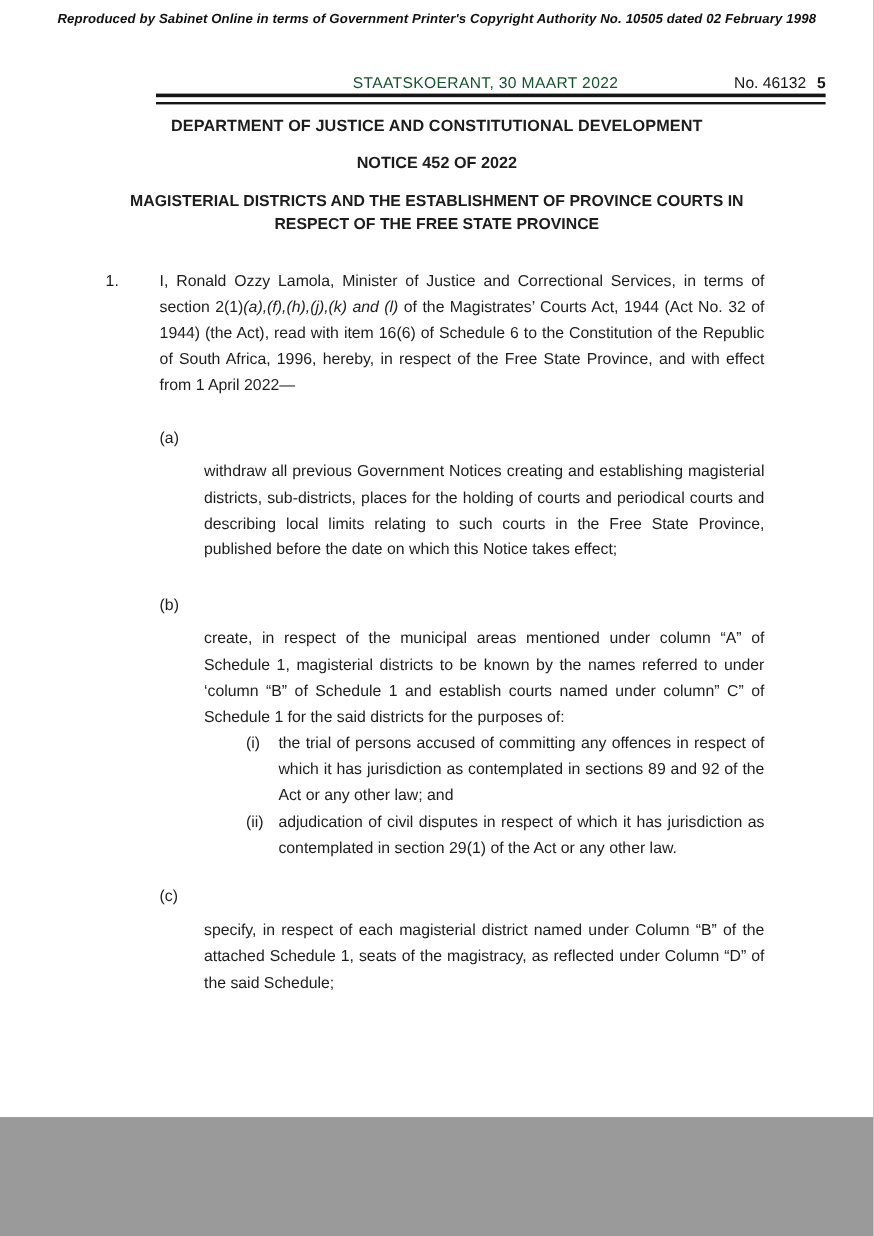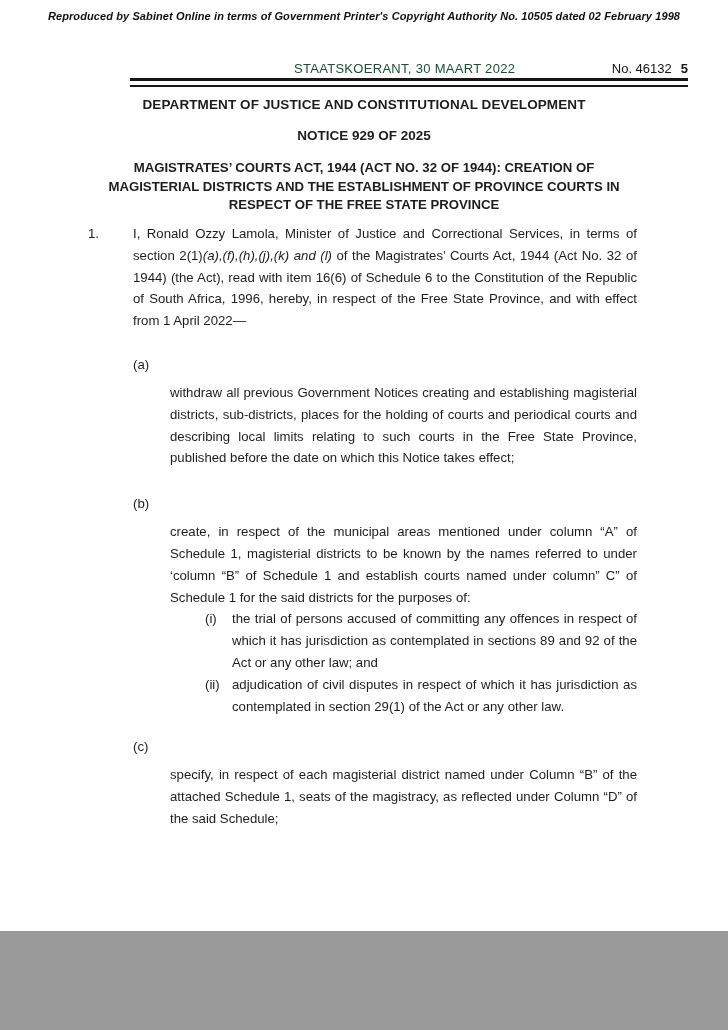--- a/index.html
+++ b/index.html
@@ -78,24 +78,23 @@
   <div class="masthead">
     <span class="journal">STAATSKOERANT, 30 MAART 2022</span>
     <span class="pageno">
       <span>No. 46132</span><span class="num">5</span>
     </span>
   </div>
   <div class="rule-thick"></div>
   <div class="rule-thin"></div>
 
   <div class="dept">DEPARTMENT OF JUSTICE AND CONSTITUTIONAL DEVELOPMENT</div>
-  <div class="notice">NOTICE 929 OF 2025</div>
+  <div class="notice">NOTICE 452 OF 2022</div>
 
   <div class="act-title">
-    <div>MAGISTRATES’ COURTS ACT, 1944 (ACT NO. 32 OF 1944):  CREATION OF</div>
     <div>MAGISTERIAL DISTRICTS AND THE ESTABLISHMENT OF PROVINCE COURTS IN</div>
     <div>RESPECT OF THE FREE STATE PROVINCE</div>
   </div>
 
   <div class="body">
 
     <div class="para">
       <span class="num">1.</span>
       <span class="ptxt"><span>I, Ronald Ozzy Lamola, Minister of Justice and Correctional Services, in terms of section 2(1)</span><span class="it">(a),(f),(h),(j),(k) and (l)</span><span> of the Magistrates’ Courts Act, 1944 (Act No. 32 of 1944) (the Act), read with item 16(6) of Schedule 6 to the Constitution of the Republic of South Africa, 1996, hereby, in respect of the Free State Province, and with effect from 1 April 2022—</span></span>
     </div>

